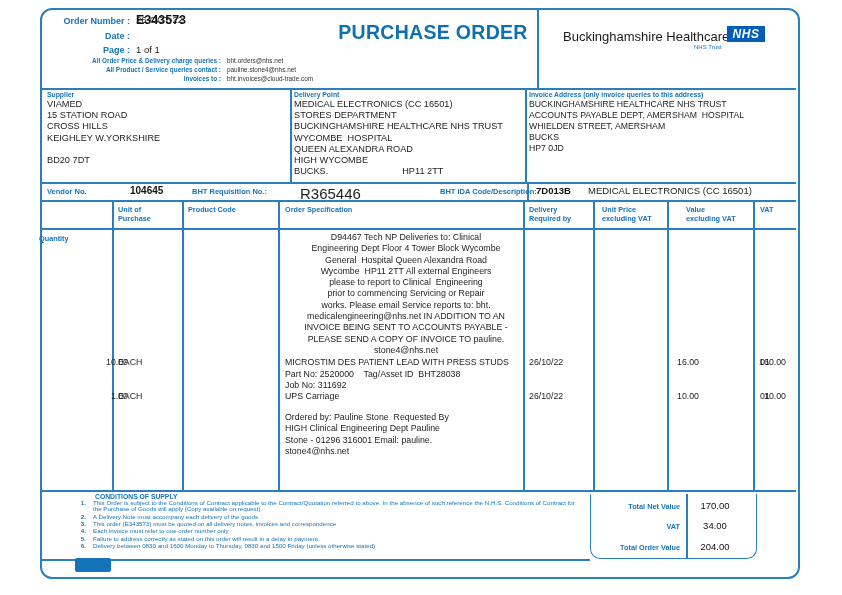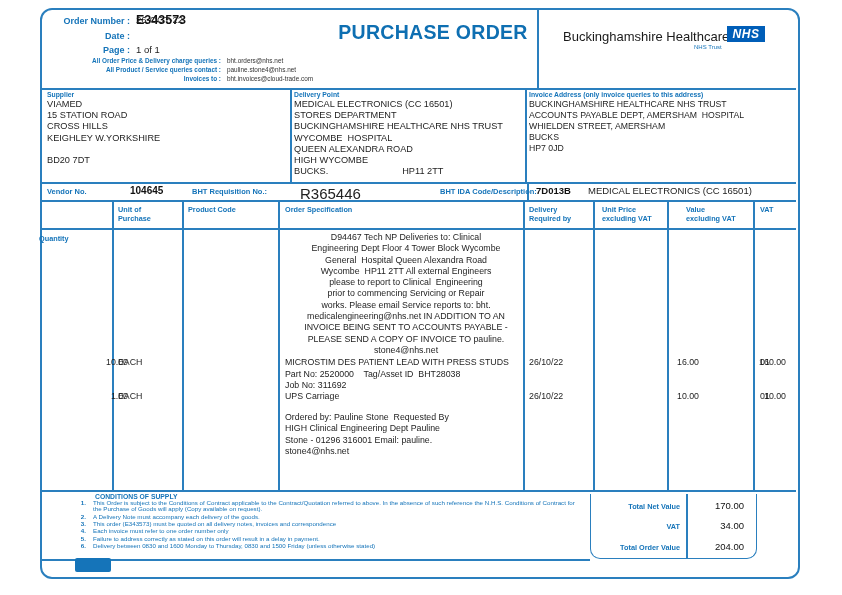--- a/index.html
+++ b/index.html
@@ -109,21 +109,21 @@
   .cond-num{width:13px;text-align:right;margin-right:7px;font-size:6.2px;line-height:6.9px;font-weight:bold;flex:none;}
   .cond-text{flex:1;font-size:6.2px;line-height:6.9px;}
 
   
   #totals{position:absolute;left:590px;top:494px;width:165px;height:64px;
     border-left:1.5px solid var(--line);border-right:1.5px solid var(--line);
     border-bottom:1.5px solid var(--line);border-radius:0 0 10px 10px;}
   #totals .divider{position:absolute;left:95px;top:0;bottom:0;width:1.5px;background:var(--line);}
   .tot-label{position:absolute;left:0;width:89px;text-align:right;font-size:7.3px;
     font-weight:bold;color:var(--blue);}
-  .tot-value{position:absolute;left:95px;width:58px;text-align:right;font-size:9.5px;color:#111;}
+  .tot-value{position:absolute;left:95px;width:58px;text-align:center;font-size:9.5px;color:#111;}
   #tl0{top:8px;} #tv0{top:6px;}
   #tl1{top:28px;} #tv1{top:26px;}
   #tl2{top:48.5px;} #tv2{top:46.5px;}
 
   
   #footer-block{position:absolute;left:75px;top:558px;width:36px;height:14px;
     background:#1574b9;border-radius:2px;}
 </style>
 </head>
 <body>

